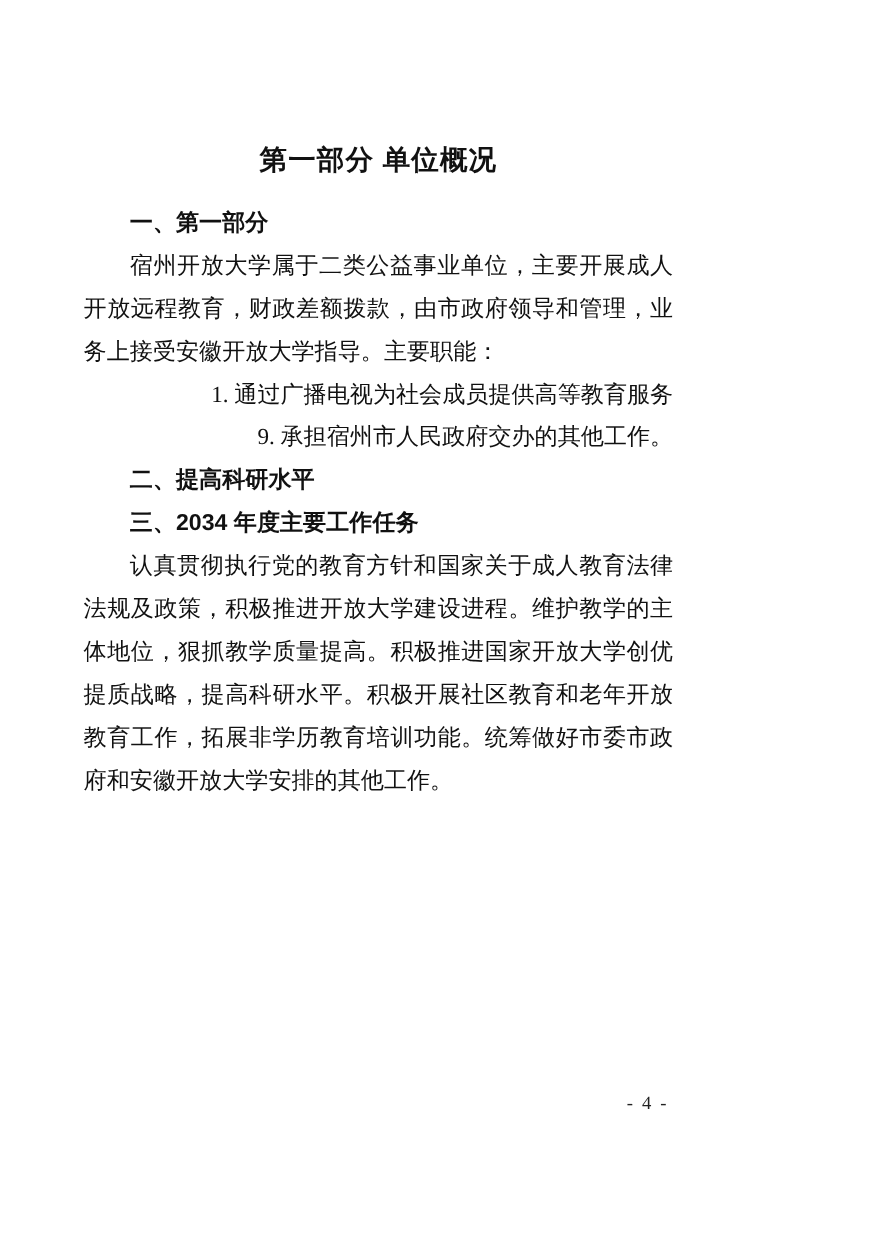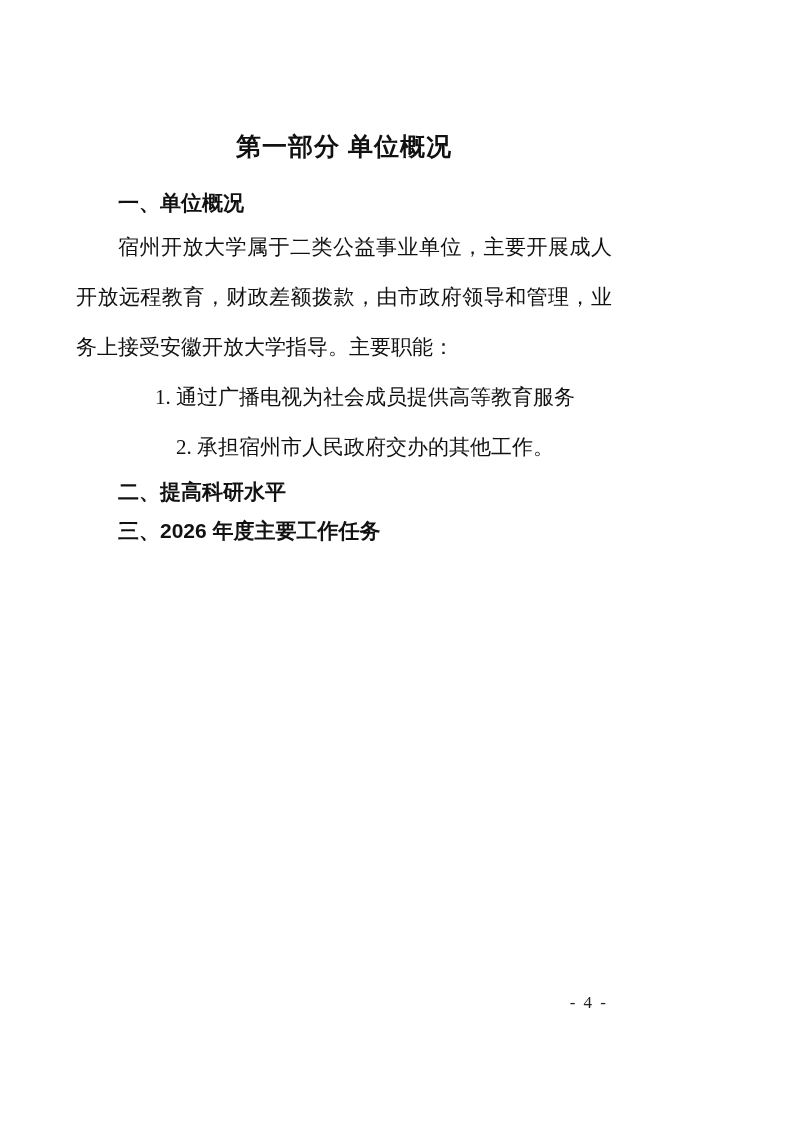--- a/index.html
+++ b/index.html
@@ -34,59 +34,60 @@
     font-family: "Liberation Sans", "DejaVu Sans", sans-serif;
     font-weight: bold;
     font-size: 21px;
     line-height: 39px;
     margin: 0;
     padding-left: 42px; 
   }
   .body-para {
     font-family: "Liberation Serif", "DejaVu Serif", serif;
     font-size: 21px;
-    line-height: 50px;
+    line-height: 39px;
     margin: 0;
     text-align: justify;
     text-indent: 2em;
     word-break: normal;
   }
   .list-line {
-    text-align: center; 
+    text-align: right; 
   }
   .page-number {
     position: absolute;
     top: 991px;
     right: 80px;
     font-family: "Liberation Serif", "DejaVu Serif", serif;
     font-size: 17px;
     line-height: 24px;
     color: #222222;
     letter-spacing: 2px;
   }
 </style>
 </head>
 <body>
 
 <div class="page">
   <div class="content">
 
     <h1 class="doc-title">第一部分 单位概况</h1>
 
-    <h2 class="sec-heading">一、单位概况</h2>
+    <h2 class="sec-heading">一、第一部分</h2>
 
     <p class="body-para">宿州开放大学属于二类公益事业单位，主要开展成人开放远程教育，财政差额拨款，由市政府领导和管理，业务上接受安徽开放大学指导。主要职能：</p>
 
     <p class="body-para list-line">1. 通过广播电视为社会成员提供高等教育服务</p>
 
 
-    <p class="body-para list-line">2. 承担宿州市人民政府交办的其他工作。</p>
+    <p class="body-para list-line">9. 承担宿州市人民政府交办的其他工作。</p>
 
     <h2 class="sec-heading">二、提高科研水平</h2>
 
 
-    <h2 class="sec-heading">三、2026 年度主要工作任务</h2>
+    <h2 class="sec-heading">三、2034 年度主要工作任务</h2>
 
+    <p class="body-para">认真贯彻执行党的教育方针和国家关于成人教育法律法规及政策，积极推进开放大学建设进程。维护教学的主体地位，狠抓教学质量提高。积极推进国家开放大学创优提质战略，提高科研水平。积极开展社区教育和老年开放教育工作，拓展非学历教育培训功能。统筹做好市委市政府和安徽开放大学安排的其他工作。</p>
 
   </div>
 
   <div class="page-number">- 4 -</div>
 </div>
 
 </body></html>

